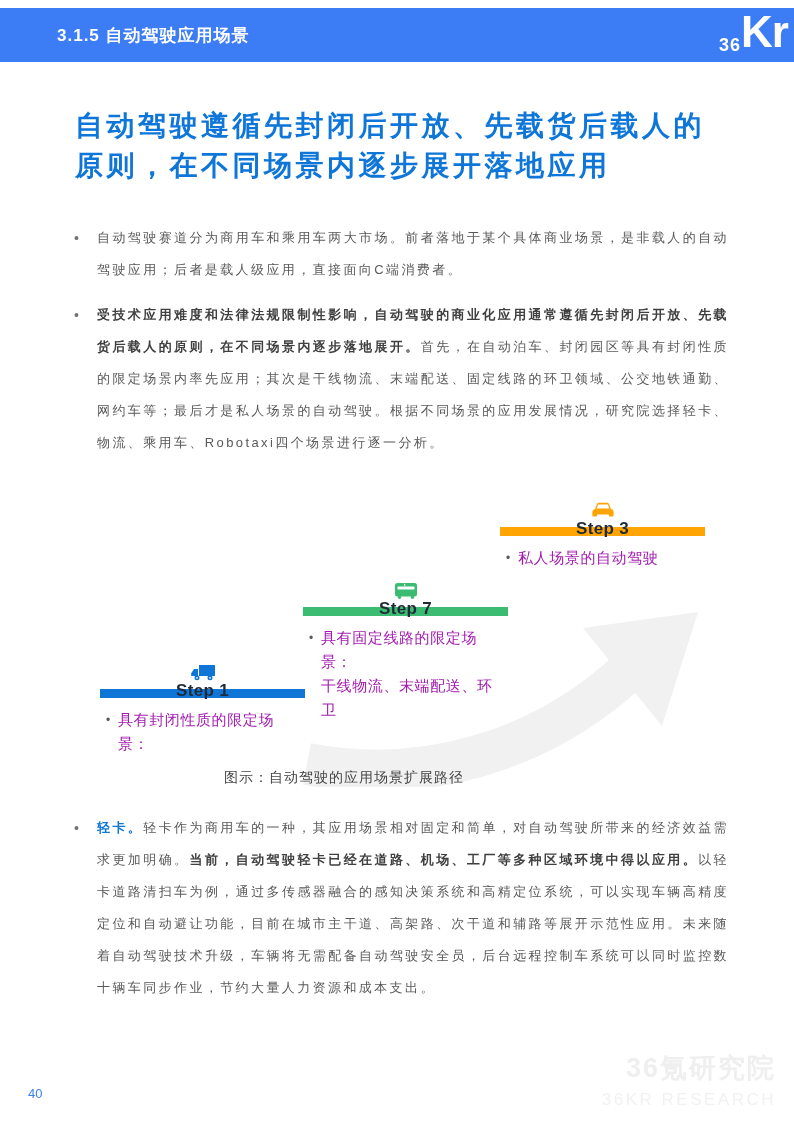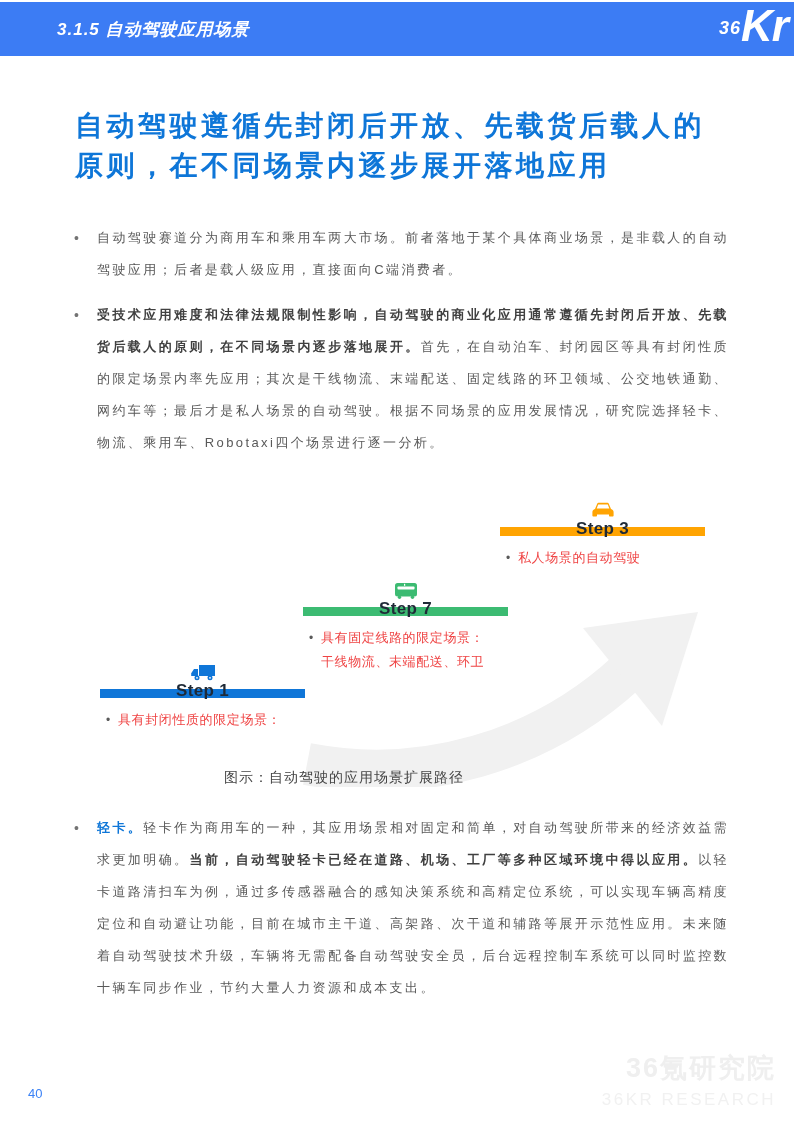--- a/index.html
+++ b/index.html
@@ -3,24 +3,24 @@
 <meta charset="utf-8">
 <style>
   * { margin:0; padding:0; box-sizing:border-box; }
   html,body { background:#fff; }
   body { width:794px; height:1123px; position:relative; overflow:hidden;
          font-family:"Liberation Sans","DejaVu Sans",sans-serif; }
 
   .page { position:absolute; inset:0; background:#ffffff; }
 
   
-  .topbar { position:absolute; top:2px; left:0; width:794px; height:54px; overflow:visible;font-style:italic; }
+  .topbar { position:absolute; top:8px; left:0; width:794px; height:54px; overflow:visible; }
   .topbar-title { position:absolute; left:57px; top:16px; color:#ffffff;
                   font-size:17px; font-weight:700; letter-spacing:1px; }
-  .logo { position:absolute; right:6px; top:2px; display:flex; align-items:center;
+  .logo { position:absolute; right:6px; top:2px; display:flex; align-items:flex-end;
           color:#ffffff; line-height:1; }
   .logo-36 { font-size:18px; font-weight:700; margin-top:3px; letter-spacing:1px; }
   .logo-kr { font-size:44px; font-weight:700; letter-spacing:-1px; }
 
   
   .main-title { position:absolute; left:75px; top:106px; width:650px;
                 font-size:28px; line-height:40px; font-weight:700;
                 letter-spacing:3.5px; }
 
   
@@ -46,21 +46,21 @@
   .step3 { left:500px; top:6px;   }
   .step-head { display:flex; align-items:center; height:22px;flex-direction:column; }
   .step-icon { width:26px; height:18px; display:inline-block; flex:0 0 auto; }
   .step-icon svg { width:26px; height:18px; display:block; }
   .step-divider { width:1px; height:19px; background:#c8c8c8; margin:0 10px 0 8px; }
   .step-label { font-size:17px; font-weight:700; color:#1f2a37; letter-spacing:0.3px; }
   .step-bar { margin-top:4px; height:9px; width:100%; }
   .step-bullet { margin-top:10px; display:flex; }
   .sdot { width:18px; flex:0 0 auto; color:#595959; font-size:12px; line-height:24px; text-align:left; padding-left:6px; }
   .sdot::before { content:"•"; }
-  .slines { font-size:13px; line-height:24px; color:#ef4444; letter-spacing:0.6px; }
+  .slines { font-size:15px; line-height:24px; color:#a21caf; letter-spacing:0.6px; }
 
   .caption { position:absolute; left:0; top:274px; width:688px; text-align:center;
              font-size:14px; color:#454545; letter-spacing:1px; }
 
   
   .page-number { position:absolute; left:28px; top:1086px; font-size:13px; color:#3b82f6; }
   .watermark { position:absolute; right:18px; top:1050px; text-align:right; }
   .wm1 { font-size:27px; font-weight:700; letter-spacing:2px; }
   .wm2 { font-size:17px; font-weight:400; letter-spacing:2.5px; margin-top:4px; }
 </style>

